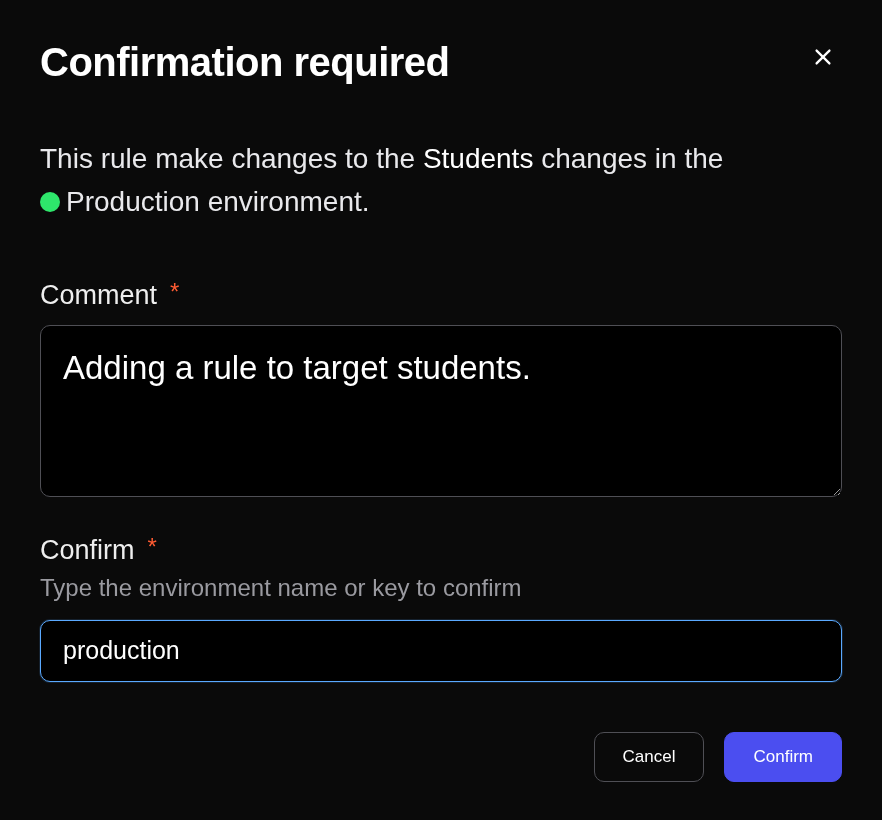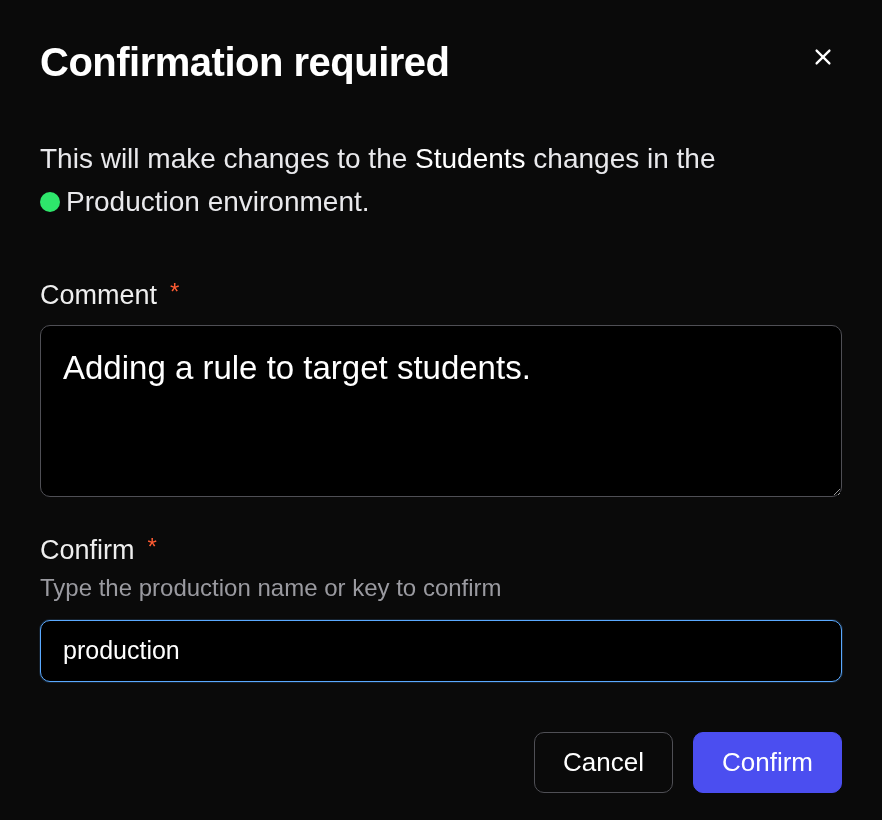--- a/index.html
+++ b/index.html
@@ -111,21 +111,21 @@
     outline: none;
     box-shadow: 0 0 0 1px rgba(90,169,255,0.15);
   }
   .button-row {
     display: flex;
     justify-content: flex-end;
     gap: 20px;
     margin-top: 50px;
   }
   .btn {
-    font-size: 26px;
+    font-size: 17px;
     font-weight: 500;
     border-radius: 10px;
     padding: 14px 28px;
     cursor: pointer;
     font-family: inherit;
   }
   .btn-cancel {
     background: transparent;
     color: #ffffff;
     border: 1px solid #4f4f55;
@@ -147,38 +147,38 @@
       <span>
         <svg viewBox="0 0 24 24" fill="none" stroke="currentColor" stroke-width="2.5" stroke-linecap="round">
           <line x1="5" y1="5" x2="19" y2="19"></line>
           <line x1="19" y1="5" x2="5" y2="19"></line>
         </svg>
       </span>
     </button>
   </div>
 
   <p class="description">
-    <span>This will make changes to the </span><span class="bold">Students</span><span> changes in the </span><br>
+    <span>This rule make changes to the </span><span class="bold">Students</span><span> changes in the </span><br>
     <span class="env-dot"></span><span>Production</span><span> environment.</span>
   </p>
 
   <div class="field-group">
     <label class="field-label">
       <span>Comment</span>
         <span class="required-star">*</span>
     </label>
     <textarea class="comment-input" style="">Adding a rule to target students.</textarea>
   </div>
 
   <div class="field-group">
     <label class="field-label">
       <span>Confirm</span>
         <span class="required-star">*</span>
     </label>
-    <div class="field-hint">Type the production name or key to confirm</div>
+    <div class="field-hint">Type the environment name or key to confirm</div>
     <input type="text" class="confirm-input" value="production" style="">
   </div>
 
   <div class="button-row">
     <button class="btn btn-cancel">Cancel</button>
     <button class="btn btn-confirm">Confirm</button>
   </div>
 
 </div>
 

